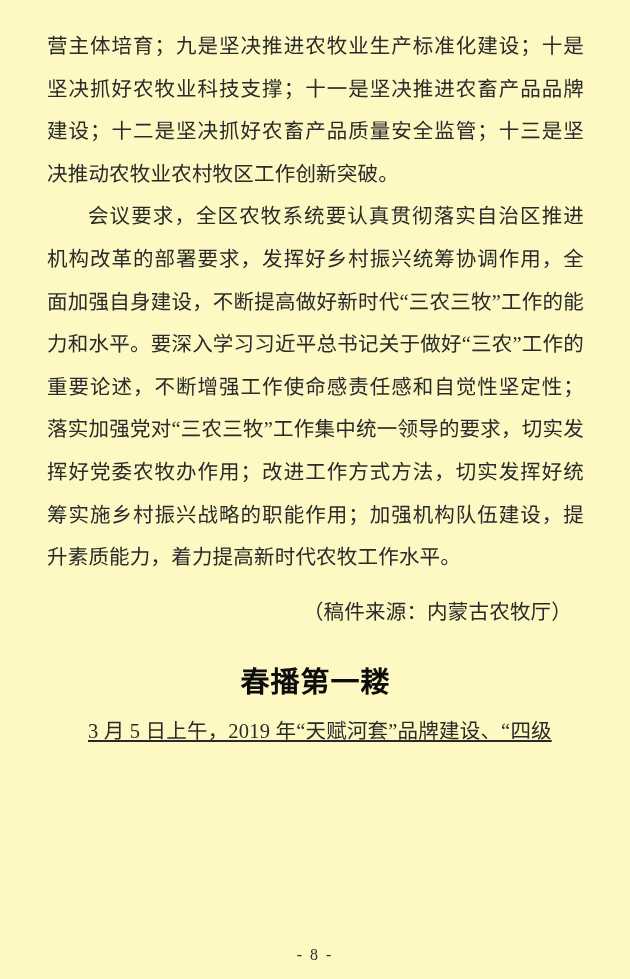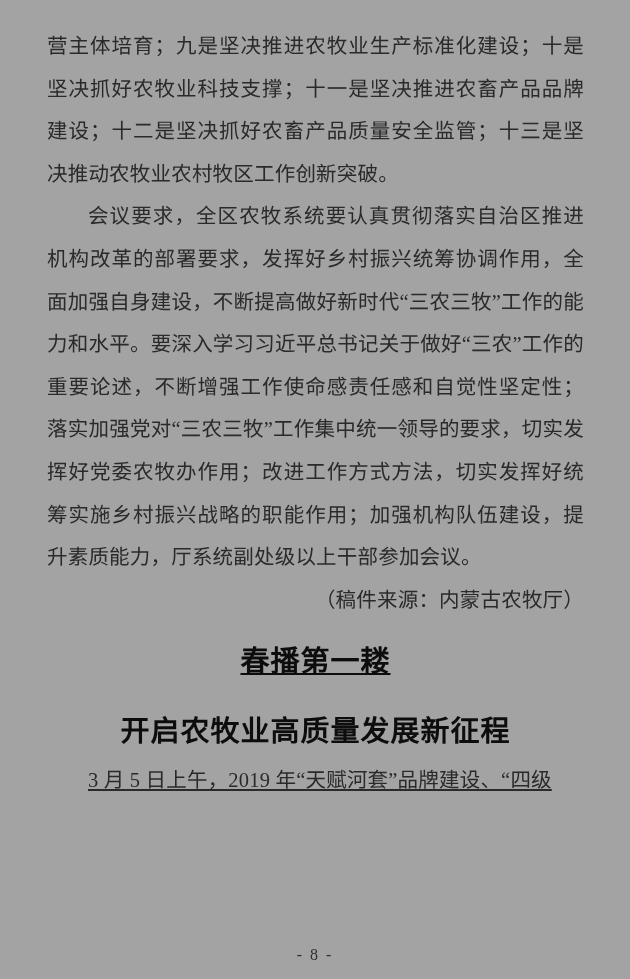--- a/index.html
+++ b/index.html
@@ -10,55 +10,55 @@
   body {
     width: 630px;
     height: 979px;
     position: relative;
     overflow: hidden;
     font-family: "Liberation Serif", "DejaVu Serif", serif;
   }
   .page {
     position: absolute;
     inset: 0;
-    background: #a3a3a3;
+    background: #fef9c3;
   }
   .content {
     padding: 25px 46px 0 47px;
     color: #2a2a2a;
     font-size: 20.5px;
   }
   .para {
     margin: 0;
     line-height: 42.6px;
     text-align: justify;
     text-justify: inter-ideograph;
     letter-spacing: 0.2px;
     word-break: break-all;
   }
   .indent {
     text-indent: 41px;
   }
   .source {
-    margin: 0;
+    margin: 12px;
     line-height: 42.6px;
     text-align: right;
     letter-spacing: 0.2px;
   }
   .title {
     margin: 0;
     text-align: center;
     font-weight: 700;
     color: #0d0d0d;
     font-size: 29px;
     line-height: 44px;
     letter-spacing: 1px;
     font-family: "Liberation Serif", "DejaVu Serif", serif;
   }
-  .title-1 { margin-top: 18px; text-decoration: underline; }
+  .title-1 { margin-top: 27px; }
   .title-2 { margin-top: 26px; }
   .para-after-title { margin-top: 6px; text-decoration: underline; }
   .footer {
     position: absolute;
     bottom: 15px;
     left: 0;
     right: 0;
     text-align: center;
     font-size: 16px;
     color: #2f2f2f;
@@ -67,27 +67,26 @@
   }
 </style>
 </head>
 <body>
 
 <div class="page">
   <div class="content">
 
     <p class="para">营主体培育；九是坚决推进农牧业生产标准化建设；十是坚决抓好农牧业科技支撑；十一是坚决推进农畜产品品牌建设；十二是坚决抓好农畜产品质量安全监管；十三是坚决推动农牧业农村牧区工作创新突破。</p>
 
-    <p class="para indent">会议要求，全区农牧系统要认真贯彻落实自治区推进机构改革的部署要求，发挥好乡村振兴统筹协调作用，全面加强自身建设，不断提高做好新时代“三农三牧”工作的能力和水平。要深入学习习近平总书记关于做好“三农”工作的重要论述，不断增强工作使命感责任感和自觉性坚定性；落实加强党对“三农三牧”工作集中统一领导的要求，切实发挥好党委农牧办作用；改进工作方式方法，切实发挥好统筹实施乡村振兴战略的职能作用；加强机构队伍建设，提升素质能力，厅系统副处级以上干部参加会议。</p>
+    <p class="para indent">会议要求，全区农牧系统要认真贯彻落实自治区推进机构改革的部署要求，发挥好乡村振兴统筹协调作用，全面加强自身建设，不断提高做好新时代“三农三牧”工作的能力和水平。要深入学习习近平总书记关于做好“三农”工作的重要论述，不断增强工作使命感责任感和自觉性坚定性；落实加强党对“三农三牧”工作集中统一领导的要求，切实发挥好党委农牧办作用；改进工作方式方法，切实发挥好统筹实施乡村振兴战略的职能作用；加强机构队伍建设，提升素质能力，着力提高新时代农牧工作水平。</p>
 
 
     <p class="source">（稿件来源：内蒙古农牧厅）</p>
 
     <div class="title title-1">春播第一耧</div>
 
-    <div class="title title-2">开启农牧业高质量发展新征程</div>
 
     <p class="para indent para-after-title">3 月 5 日上午，2019 年“天赋河套”品牌建设、“四级</p>
 
   </div>
 
   <div class="footer">- 8 -</div>
 </div>
 
 </body></html>

